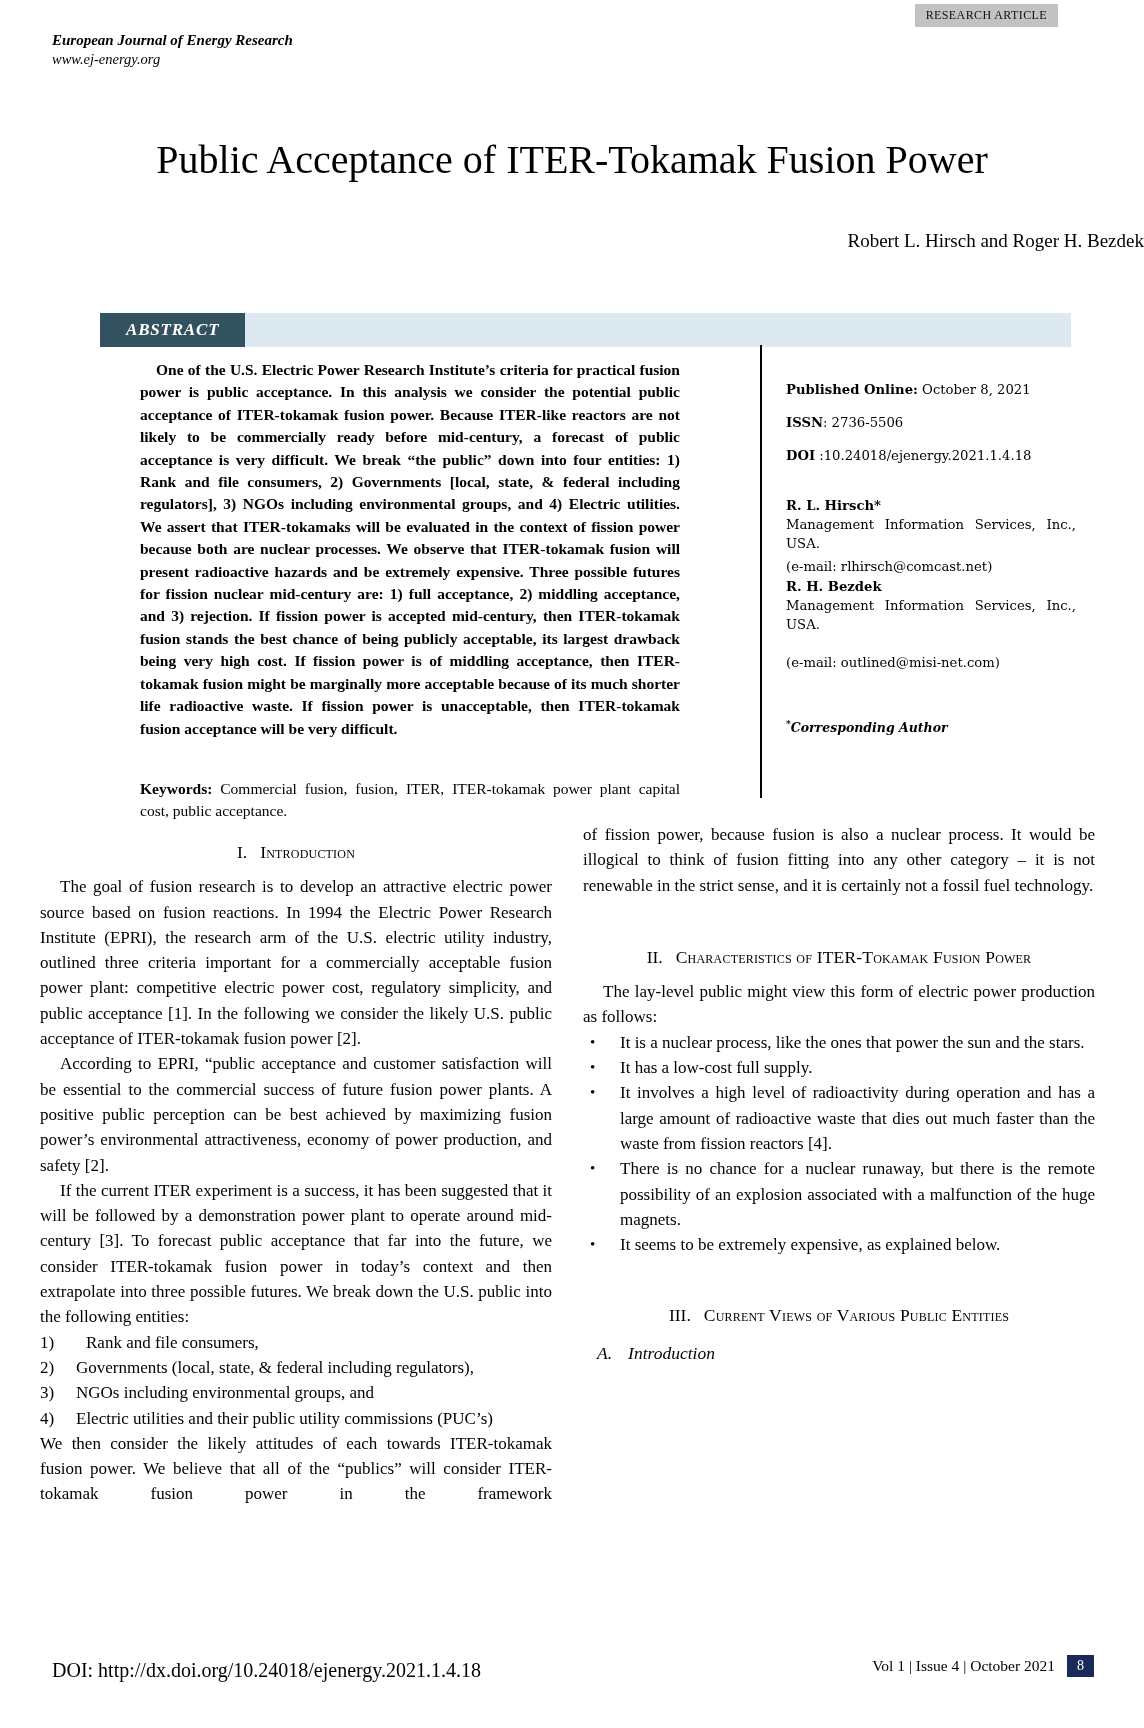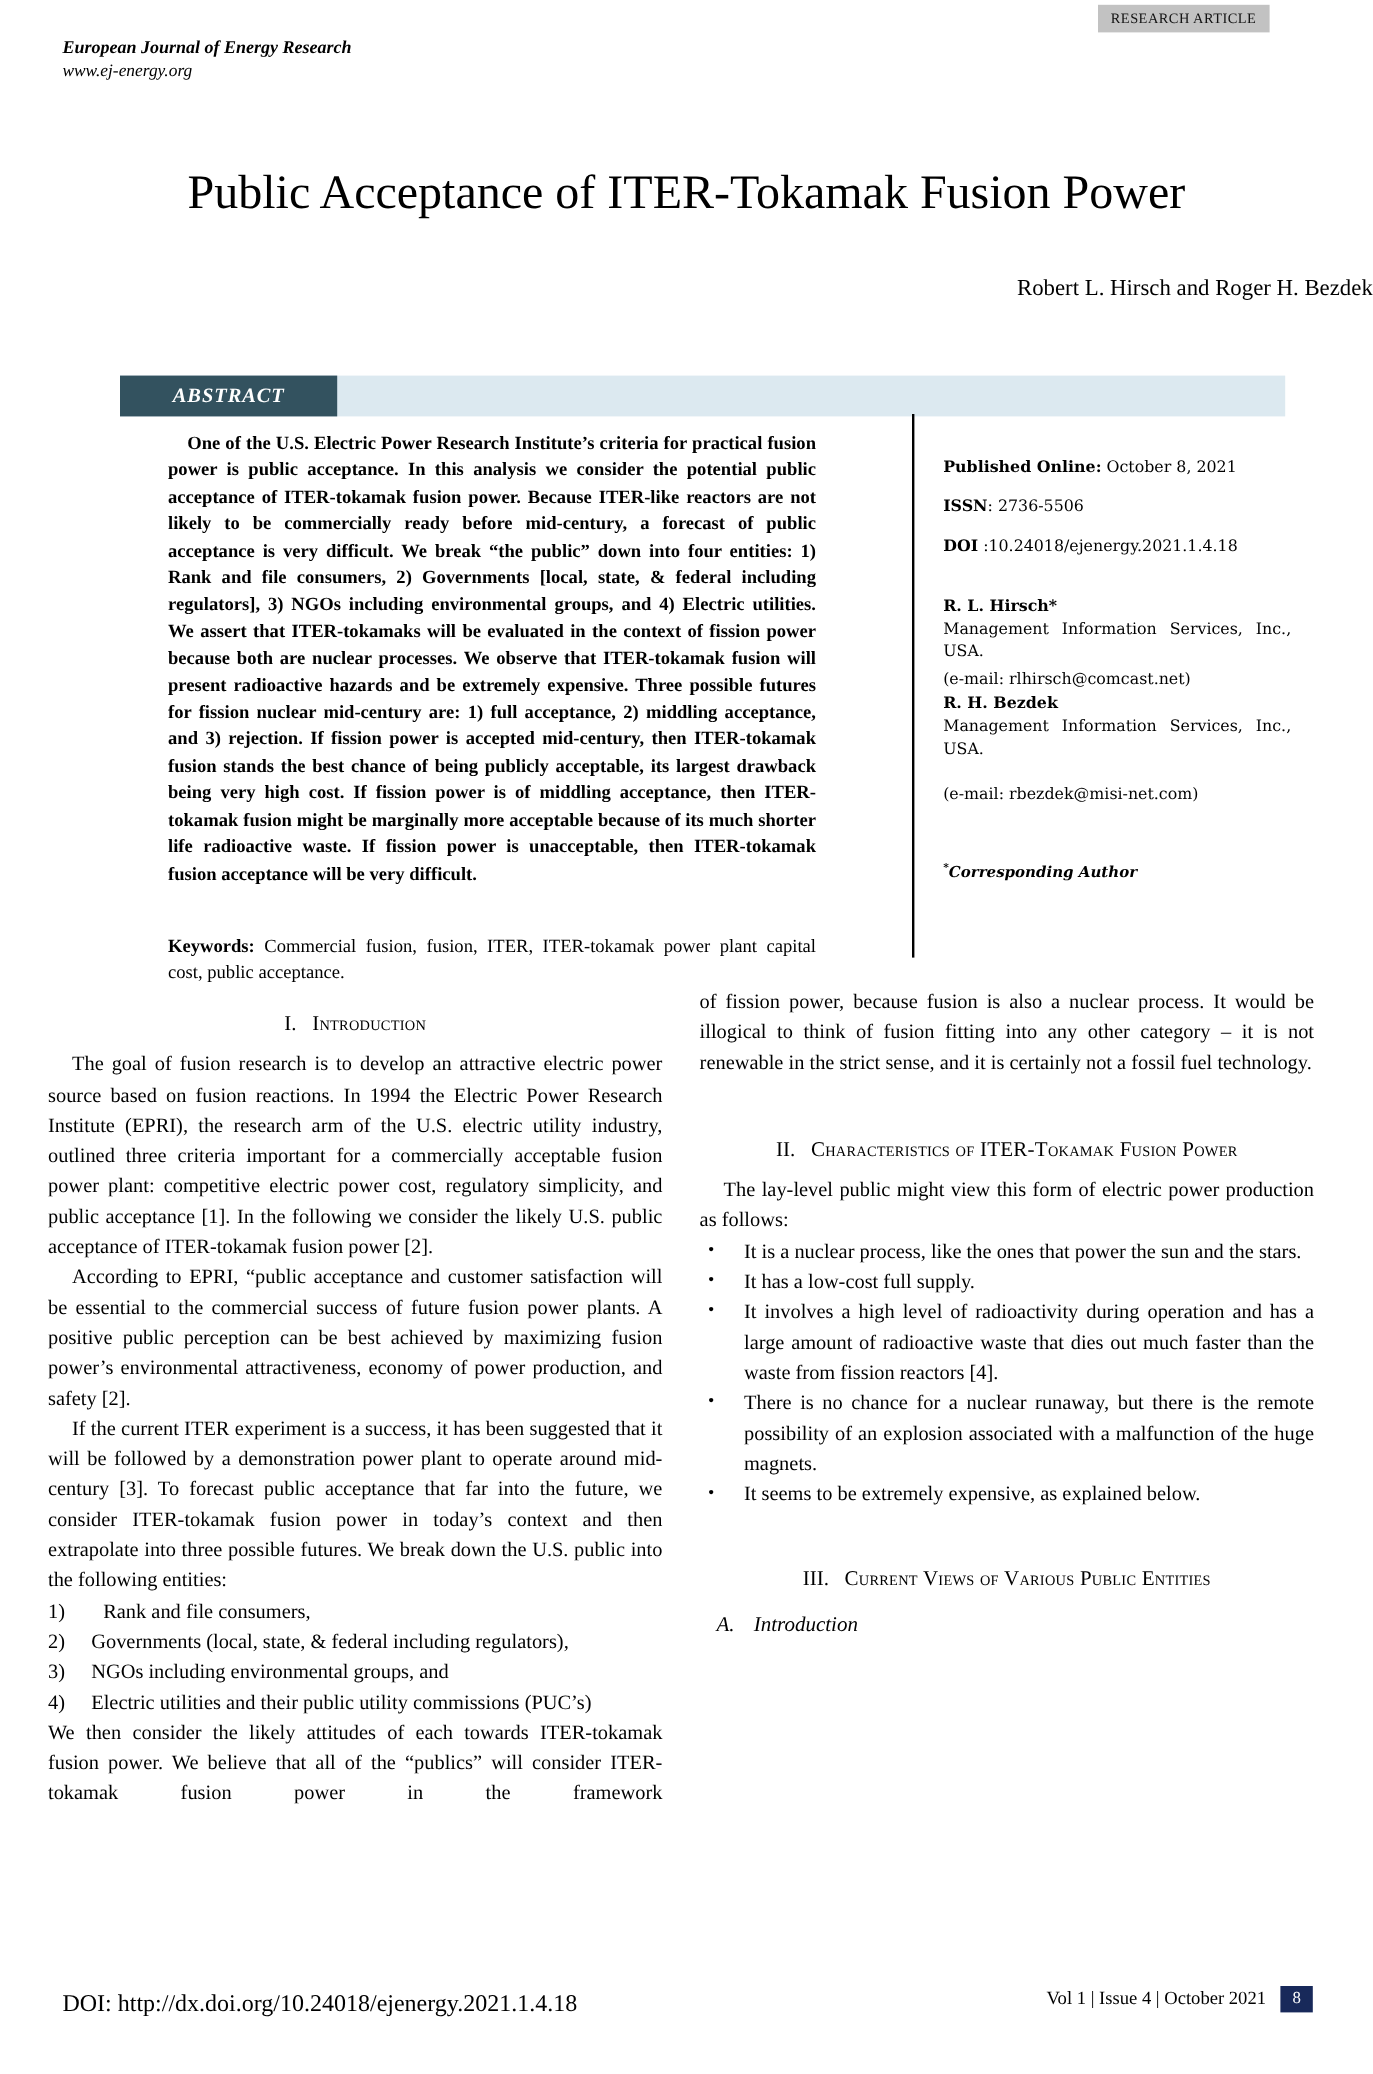--- a/index.html
+++ b/index.html
@@ -68,21 +68,21 @@
     left: 0;
     height: 34px;
     background: #33525f;
     color: #ffffff;
     font-weight: bold;
     font-style: italic;
     font-size: 17px;
     letter-spacing: 0.8px;
     display: flex;
     align-items: center;
-    padding: 0 44px;
+    padding: 0 26px;
   }
 
   .abs-body {
     position: absolute;
     top: 359px;
     left: 140px;
     width: 540px;
     font-size: 15.5px;
     font-weight: bold;
     line-height: 22.4px;
@@ -229,21 +229,21 @@
   <div class="pub-sidebar">
     <div class="pub-line-published"><span class="b">Published Online:</span><span> October 8, 2021</span></div>
     <div class="pub-line-issn"><span class="b">ISSN</span><span>: 2736-5506</span></div>
     <div class="pub-line-doi"><span class="b">DOI</span><span> :10.24018/ejenergy.2021.1.4.18</span></div>
 
     <div class="b">R. L. Hirsch*</div>
     <div class="pub-aff">Management Information Services, Inc., USA.</div>
     <div class="pub-email1">(e-mail: rlhirsch@comcast.net)</div>
     <div class="b">R. H. Bezdek</div>
     <div class="pub-aff">Management Information Services, Inc., USA.</div>
-    <div class="pub-email2">(e-mail: rbezdek@misi-net.com)</div>
+    <div class="pub-email2">(e-mail: outlined@misi-net.com)</div>
 
     <div class="pub-corr"><sup>*</sup><span>Corresponding Author</span></div>
   </div>
 
   <div class="col col-left">
     <div class="sec-h"><span class="num">I.</span><span class="sc">Introduction</span></div>
     <p class="p indent">The goal of fusion research is to develop an attractive electric power source based on fusion reactions. In 1994 the Electric Power Research Institute (EPRI), the research arm of the U.S. electric utility industry, outlined three criteria important for a commercially acceptable fusion power plant: competitive electric power cost, regulatory simplicity, and public acceptance [1]. In the following we consider the likely U.S. public acceptance of ITER-tokamak fusion power [2].</p>
     <p class="p indent">According to EPRI, “public acceptance and customer satisfaction will be essential to the commercial success of future fusion power plants. A positive public perception can be best achieved by maximizing fusion power’s environmental attractiveness, economy of power production, and safety [2].</p>
     <p class="p indent">If the current ITER experiment is a success, it has been suggested that it will be followed by a demonstration power plant to operate around mid-century [3]. To forecast public acceptance that far into the future, we consider ITER-tokamak fusion power in today’s context and then extrapolate into three possible futures.  We break down the U.S. public into the following entities:</p>
 

